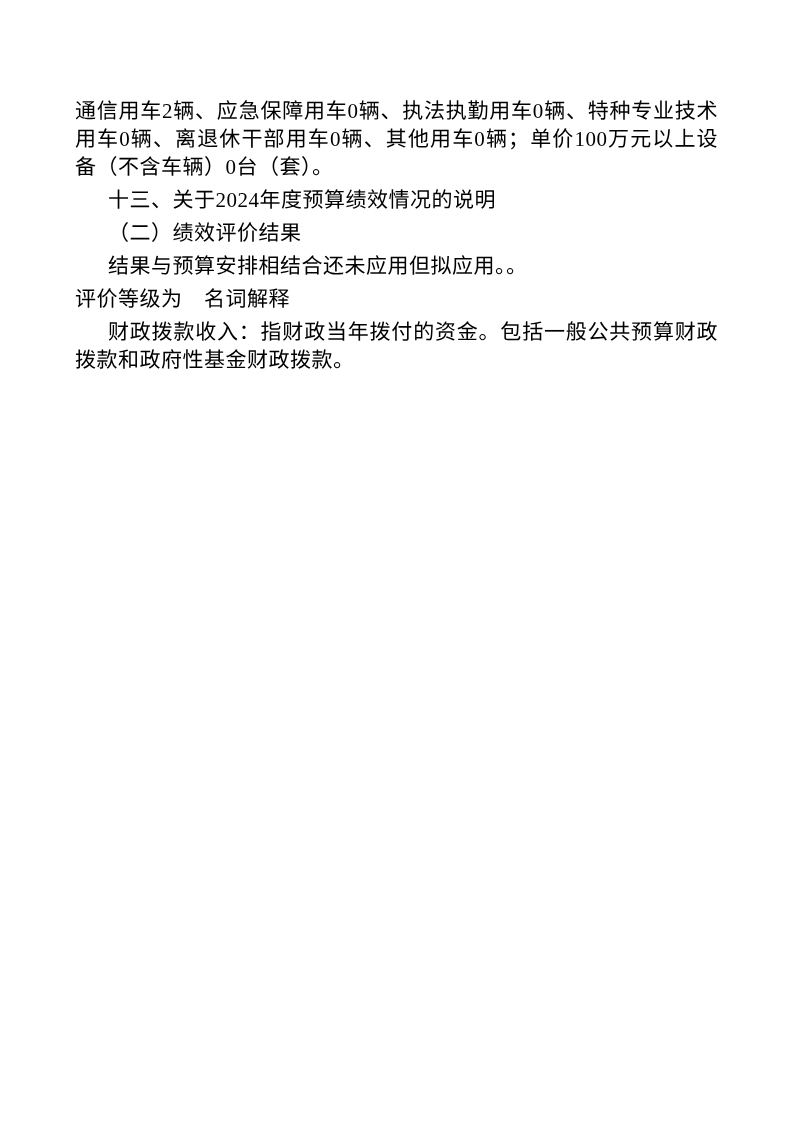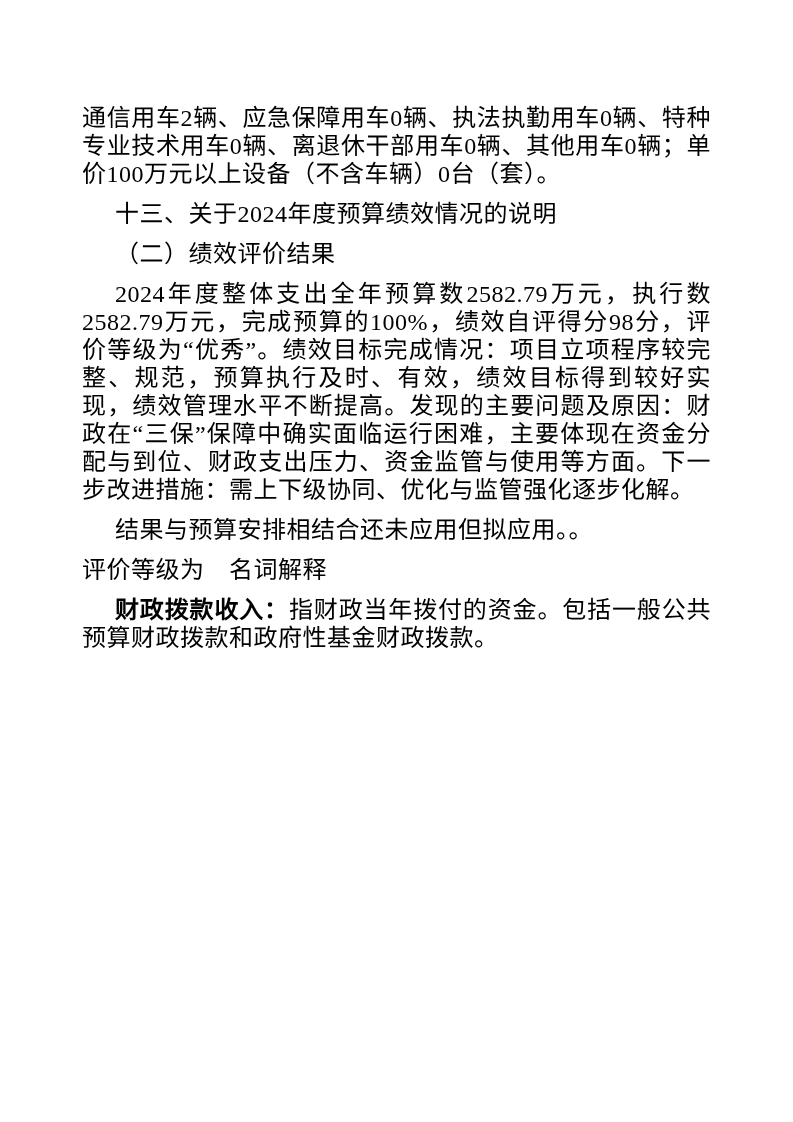--- a/index.html
+++ b/index.html
@@ -13,23 +13,23 @@
     height: 1122px;
     margin: 0 auto;
     background: #ffffff;
     color: #000000;
     box-sizing: border-box;
     padding: 92px 70px 0 70px;
     overflow: hidden;
     font-family: "Liberation Serif", "DejaVu Serif", serif;
   }
   .page p, .page h1, .page h2, .page h3 {
-    margin: 12px;
+    margin: 5px;
     padding: 0;
-    font-size: 24px;
+    font-size: 21px;
     line-height: 28px;
     font-weight: normal;
     text-align: justify;
     letter-spacing: 0.5px;
   }
   .indent {
     text-indent: 33px;
   }
   .heading {
     font-weight: bold;
@@ -42,37 +42,36 @@
     font-weight: bold;
     text-align: center;
     padding-left: 44px;
     letter-spacing: 1px;
   }
   .terms-paragraph {
     margin-top: 36px;
     text-indent: 33px;
   }
   .term-label {
-    font-weight: bold;
+    font-weight: normal;
   }
 </style>
 </head>
 <body>
 
 <div class="page">
 
   <p>通信用车2辆、应急保障用车0辆、执法执勤用车0辆、特种专业技术用车0辆、离退休干部用车0辆、其他用车0辆；单价100万元以上设备（不含车辆）0台（套）。</p>
 
   <h2 class="heading">十三、关于2024年度预算绩效情况的说明</h2>
 
 
 
   <h3 class="heading">（二）绩效评价结果</h3>
 
-  <p class="indent">2024年度整体支出全年预算数2582.79万元，执行数2582.79万元，完成预算的100%，绩效自评得分98分，评价等级为“优秀”。绩效目标完成情况：项目立项程序较完整、规范，预算执行及时、有效，绩效目标得到较好实现，绩效管理水平不断提高。发现的主要问题及原因：财政在“三保”保障中确实面临运行困难，主要体现在资金分配与到位、财政支出压力、资金监管与使用等方面。下一步改进措施：需上下级协同、优化与监管强化逐步化解。</p>
 
 
   <p class="indent">结果与预算安排相结合还未应用但拟应用。。</p>
 
   <h1 class="part-title">评价等级为　名词解释</h1>
 
   <p class="terms-paragraph"><span class="term-label">财政拨款收入：</span><span>指财政当年拨付的资金。包括一般公共预算财政拨款和政府性基金财政拨款。</span></p>
 
 </div>
 

